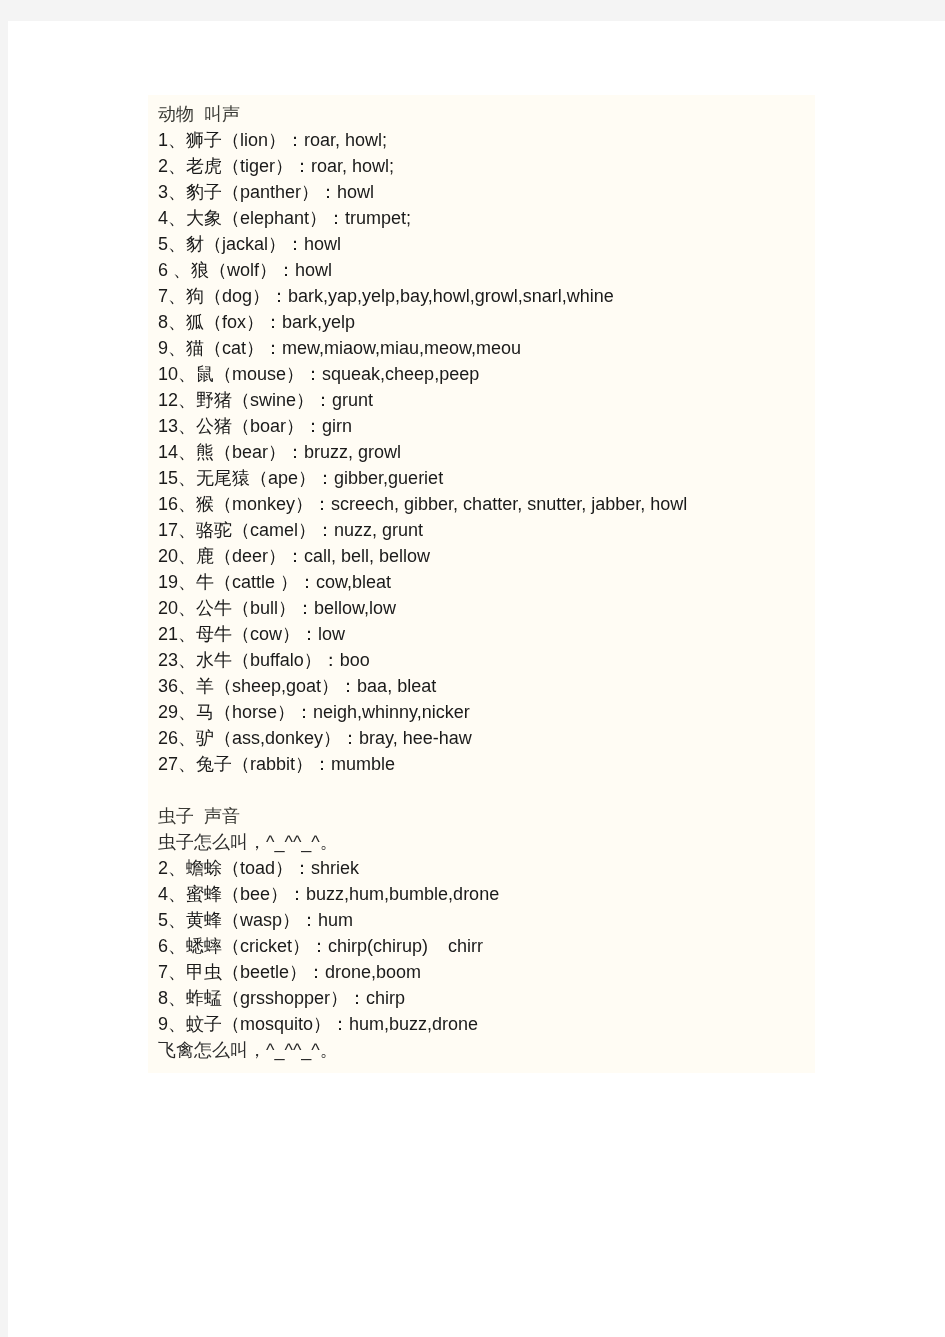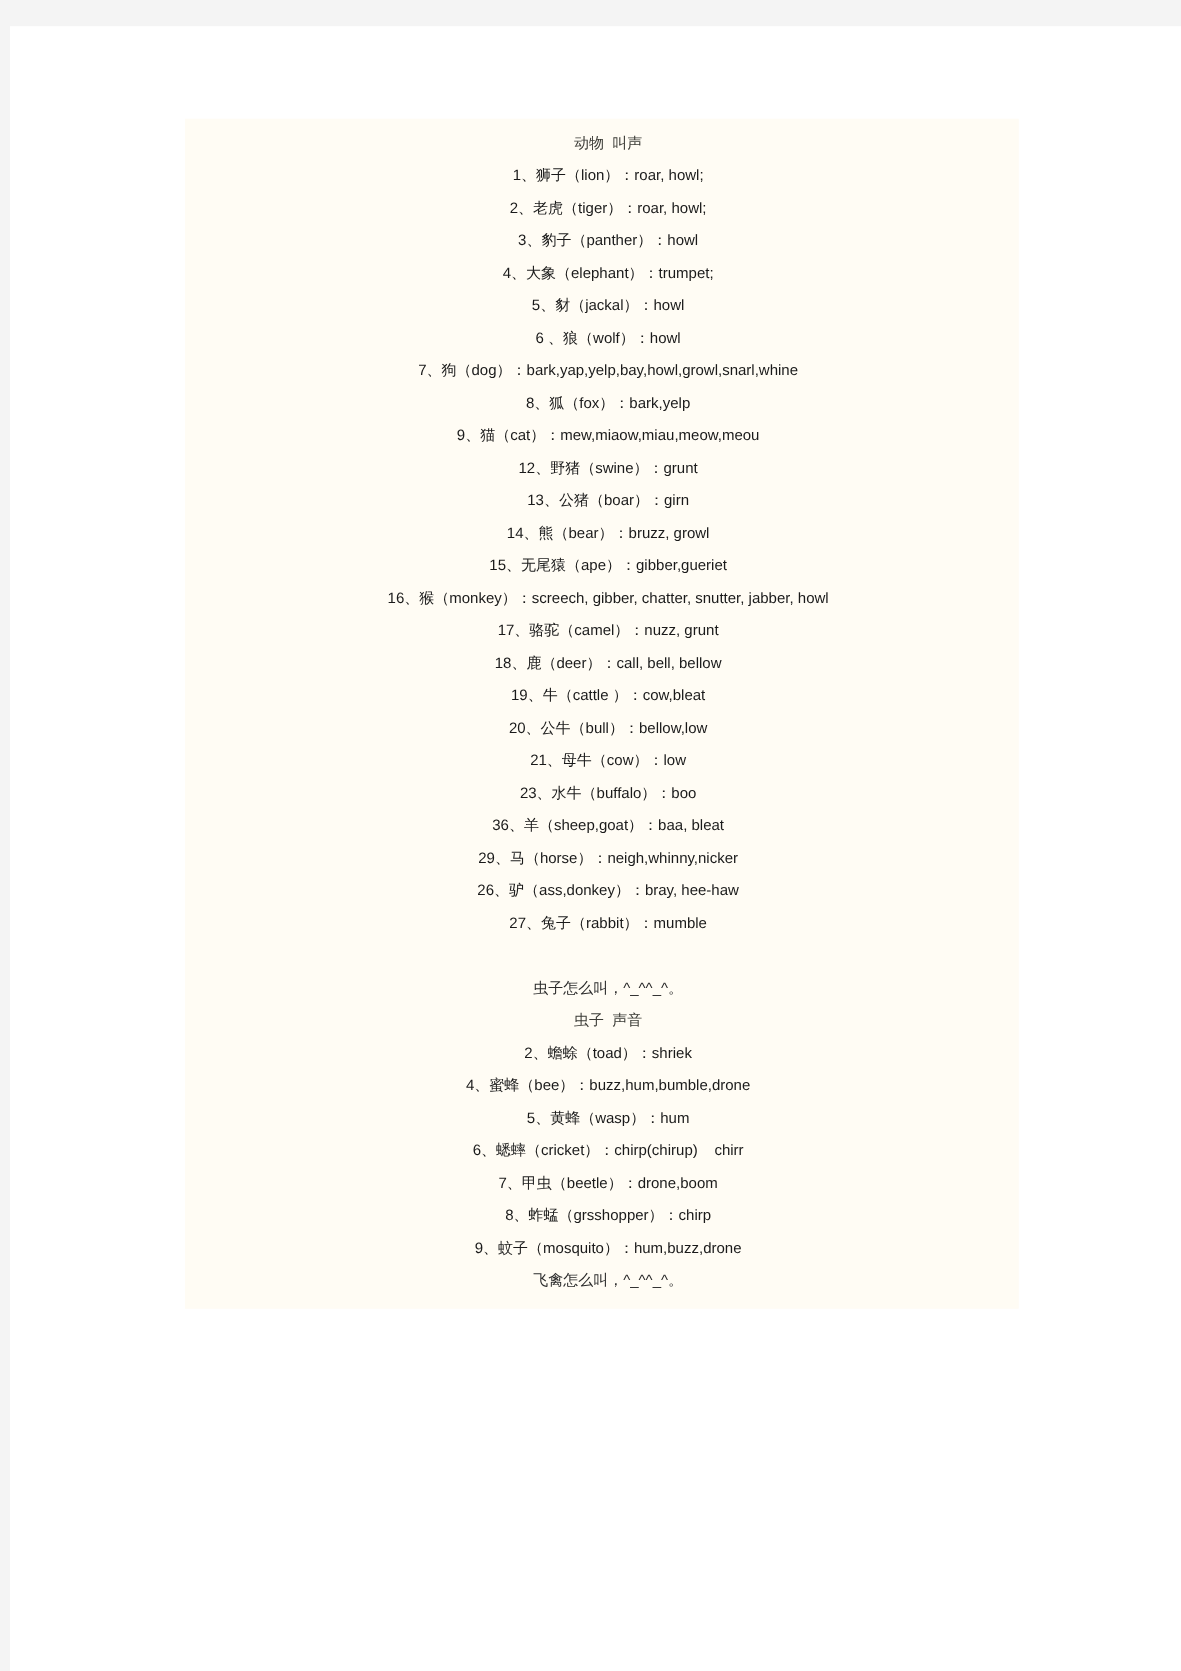--- a/index.html
+++ b/index.html
@@ -25,27 +25,26 @@
   .content-block {
     position: absolute;
     left: 140px;
     top: 74px;
     width: 667px;
     background: #fffcf4;
     padding: 6px 0 10px 0;
     box-sizing: border-box;
   }
   .line {
-    font-size: 12px;
+    font-size: 18px;
     line-height: 26px;
     color: #1a1a1a;
     white-space: pre;
     padding-left: 10px;
     letter-spacing: 0px;
-    text-align: center;
   }
   .line.section-head {
     color: #3a3a35;
   }
   .line.note {
     color: #2b2b2b;
   }
   .line.blank {
     height: 26px;
   }
@@ -59,38 +58,39 @@
   <div class="line section-head">动物  叫声</div>
       <div class="line">1、狮子（lion）：roar, howl;</div>
       <div class="line">2、老虎（tiger）：roar, howl;</div>
       <div class="line">3、豹子（panther）：howl</div>
       <div class="line">4、大象（elephant）：trumpet;</div>
       <div class="line">5、豺（jackal）：howl</div>
       <div class="line">6 、狼（wolf）：howl</div>
       <div class="line">7、狗（dog）：bark,yap,yelp,bay,howl,growl,snarl,whine</div>
       <div class="line">8、狐（fox）：bark,yelp</div>
       <div class="line">9、猫（cat）：mew,miaow,miau,meow,meou</div>
+      <div class="line">10、鼠（mouse）：squeak,cheep,peep</div>
       <div class="line">12、野猪（swine）：grunt</div>
       <div class="line">13、公猪（boar）：girn</div>
       <div class="line">14、熊（bear）：bruzz, growl</div>
       <div class="line">15、无尾猿（ape）：gibber,gueriet</div>
       <div class="line">16、猴（monkey）：screech, gibber, chatter, snutter, jabber, howl</div>
       <div class="line">17、骆驼（camel）：nuzz, grunt</div>
-      <div class="line">18、鹿（deer）：call, bell, bellow</div>
+      <div class="line">20、鹿（deer）：call, bell, bellow</div>
       <div class="line">19、牛（cattle ）：cow,bleat</div>
       <div class="line">20、公牛（bull）：bellow,low</div>
       <div class="line">21、母牛（cow）：low</div>
       <div class="line">23、水牛（buffalo）：boo</div>
       <div class="line">36、羊（sheep,goat）：baa, bleat</div>
       <div class="line">29、马（horse）：neigh,whinny,nicker</div>
       <div class="line">26、驴（ass,donkey）：bray, hee-haw</div>
       <div class="line">27、兔子（rabbit）：mumble</div>
       <div class="line blank">&nbsp;</div>
+      <div class="line section-head">虫子  声音</div>
       <div class="line note">虫子怎么叫，^_^^_^。</div>
-      <div class="line section-head">虫子  声音</div>
       <div class="line">2、蟾蜍（toad）：shriek</div>
       <div class="line">4、蜜蜂（bee）：buzz,hum,bumble,drone</div>
       <div class="line">5、黄蜂（wasp）：hum</div>
       <div class="line">6、蟋蟀（cricket）：chirp(chirup)    chirr</div>
       <div class="line">7、甲虫（beetle）：drone,boom</div>
       <div class="line">8、蚱蜢（grsshopper）：chirp</div>
       <div class="line">9、蚊子（mosquito）：hum,buzz,drone</div>
       <div class="line note">飞禽怎么叫，^_^^_^。</div>
     </div>
 </div>

